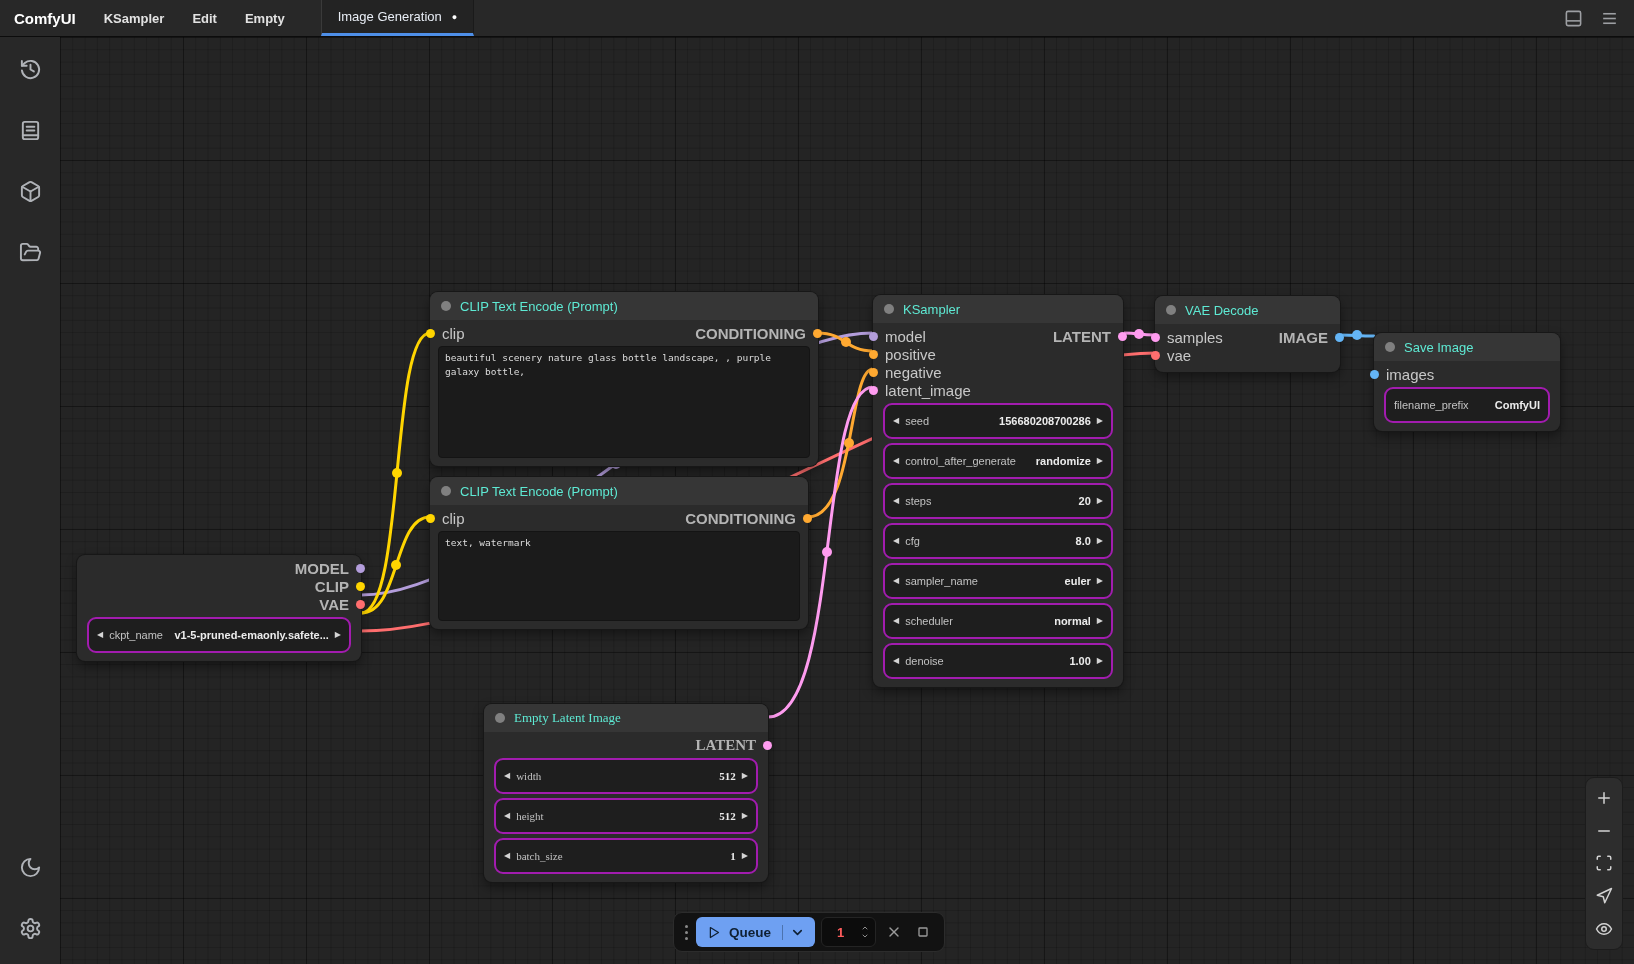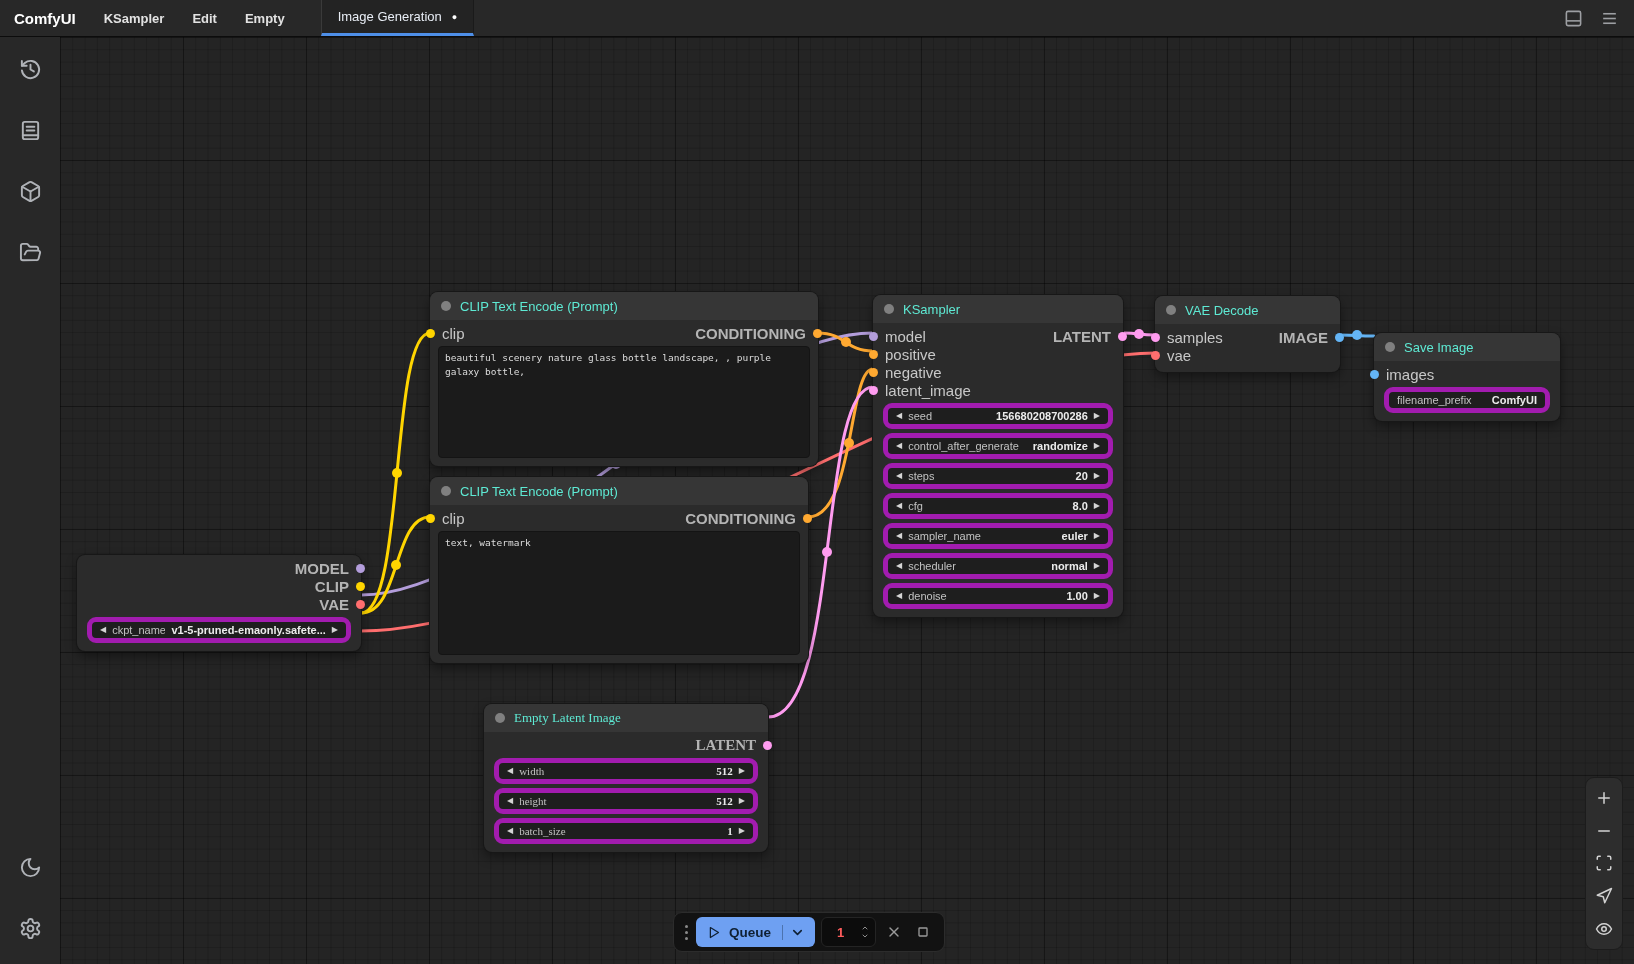--- a/index.html
+++ b/index.html
@@ -57,23 +57,23 @@
   .slot { display:flex; align-items:center; gap:7px; }
   .dot { width:9px; height:9px; border-radius:50%; flex:none; }
   .slot.in .dot { margin-left:-14px; }
   .slot.out .dot { margin-right:-14px; }
   .slot-label { font-size:15px; color:#c8c8c8; white-space:nowrap; }
   .out-label { font-weight:bold; color:#b4b4b4; }
 
   .c-model{background:#B39DDB} .c-clip{background:#FFD500} .c-vae{background:#FF6E6E}
   .c-cond{background:#FFA931} .c-latent{background:#FF9CF0} .c-image{background:#64B5F6}
 
-  .widget { height:20px; margin:4px 10px 0; background:#1e1e1e; border:5px solid #a21caf;
+  .widget { height:20px; margin:4px 10px 0; background:#1e1e1e; border:2px solid #a21caf;
             border-radius:9px; display:flex; align-items:center; gap:6px;
-            padding:8px 8px; font-size:11px; color:#c2c2c2; }
+            padding:16px 8px; font-size:11px; color:#c2c2c2; }
   .w-arrow { font-size:8px; color:#d4d4d4; line-height:1; }
   .w-name { white-space:nowrap; overflow:hidden; }
   .w-value { margin-left:auto; font-weight:bold; color:#ececec; white-space:nowrap; }
   .prompt-text { display:block; margin:4px 8px 0; width:calc(100% - 16px);
                  background:#1b1b1b; border:1px solid #141414; border-radius:4px;
                  resize:none; padding:4px 6px; color:#dddddd;
                  font-family:"DejaVu Sans Mono", monospace; font-size:9.5px; line-height:1.45; }
 
   
   .queue-bar { position:absolute; z-index:5; left:613px; top:875px; width:272px; height:40px;
@@ -262,21 +262,21 @@
         <div class="row">
           <div class="slot in">
               <span class="dot c-clip"></span>
               <span class="slot-label">clip</span>
             </div>
           <div class="slot out">
               <span class="slot-label out-label">CONDITIONING</span>
               <span class="dot c-cond"></span>
             </div>
         </div>
-        <textarea class="prompt-text" style="height: 124px;">text, watermark</textarea>
+        <textarea class="prompt-text" style="height: 90px;">text, watermark</textarea>
       </div>
     </div>
 
     <div class="node" style="left:813px; top:258px; width:250px;">
       <div class="node-header">
         <span class="collapse-dot"></span>
         <span class="node-title">KSampler</span>
       </div>
       <div class="node-body">
         <div class="row">

